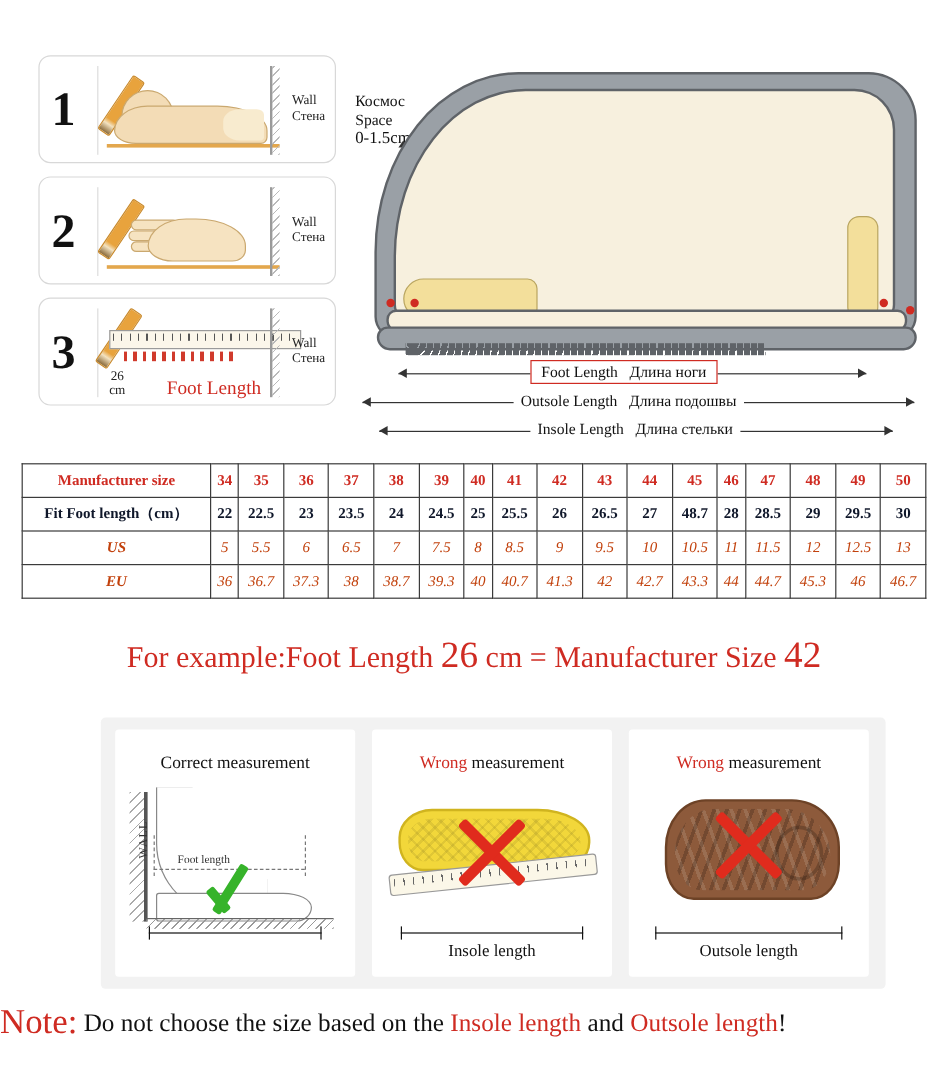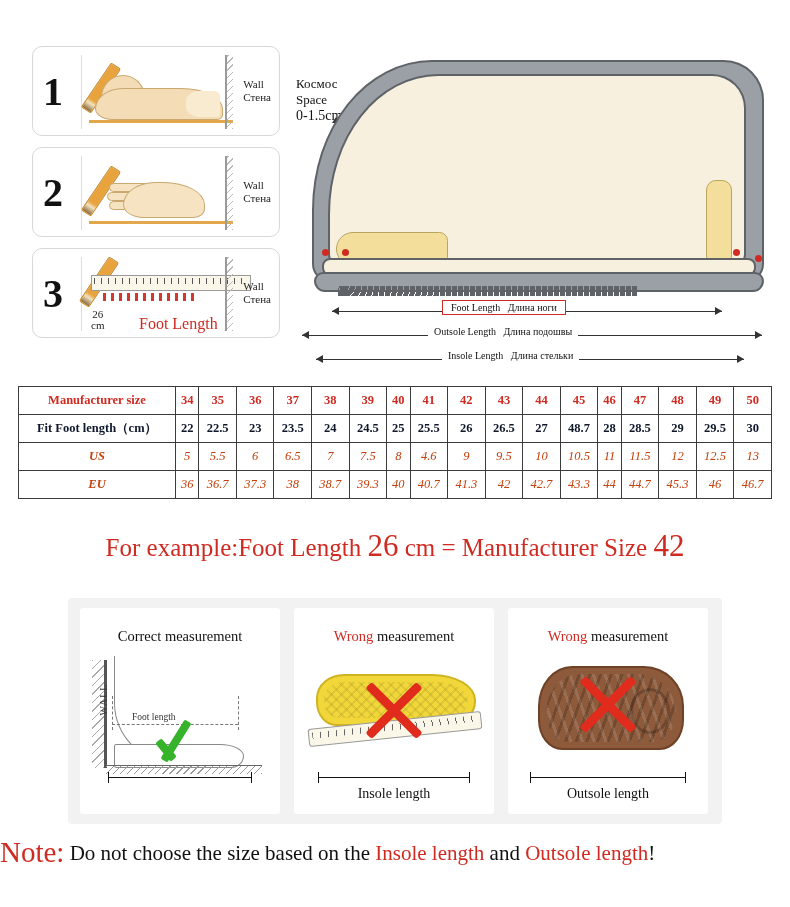--- a/index.html
+++ b/index.html
@@ -307,21 +307,21 @@
     border-top: 4px solid transparent;
     border-bottom: 4px solid transparent;
   }
   .meas-line:before { left: 0; border-right: 7px solid #333; }
   .meas-line:after { right: 0; border-left: 7px solid #333; }
   .meas-text {
     position: absolute;
     top: 2px;
     background: #fff;
     padding: 0 6px;
-    font-size: 10px;
+    font-size: 13px;
     white-space: nowrap;
     text-align: right;
   }
   .meas-text.boxed {
     border: 1.6px solid #cf2b22;
     color: #111;
     padding: 1px 8px;
     top: 0px;
   }
 
@@ -359,21 +359,21 @@
     color: #cf2b22;
     font-size: 25px;
     font-family: "Liberation Serif", serif;
     white-space: nowrap;
   }
   .example .big { font-size: 31px; }
 
   
   .bottom {
     position: absolute;
-    left: 68px; top: 598px;
+    left: 84px; top: 598px;
     width: 654px; height: 226px;
     background: #f2f2f2;
     border-radius: 4px;
   }
   .panel {
     position: absolute;
     top: 10px;
     width: 200px; height: 206px;
     background: #fff;
     border-radius: 3px;
@@ -733,21 +733,21 @@
       </tr>
       <tr class="r3">
         <td class="rowhead">US</td>
         <td>5</td>
         <td>5.5</td>
         <td>6</td>
         <td>6.5</td>
         <td>7</td>
         <td>7.5</td>
         <td>8</td>
-        <td>4.6</td>
+        <td>8.5</td>
         <td>9</td>
         <td>9.5</td>
         <td>10</td>
         <td>10.5</td>
         <td>11</td>
         <td>11.5</td>
         <td>12</td>
         <td>12.5</td>
         <td>13</td>
       </tr>

